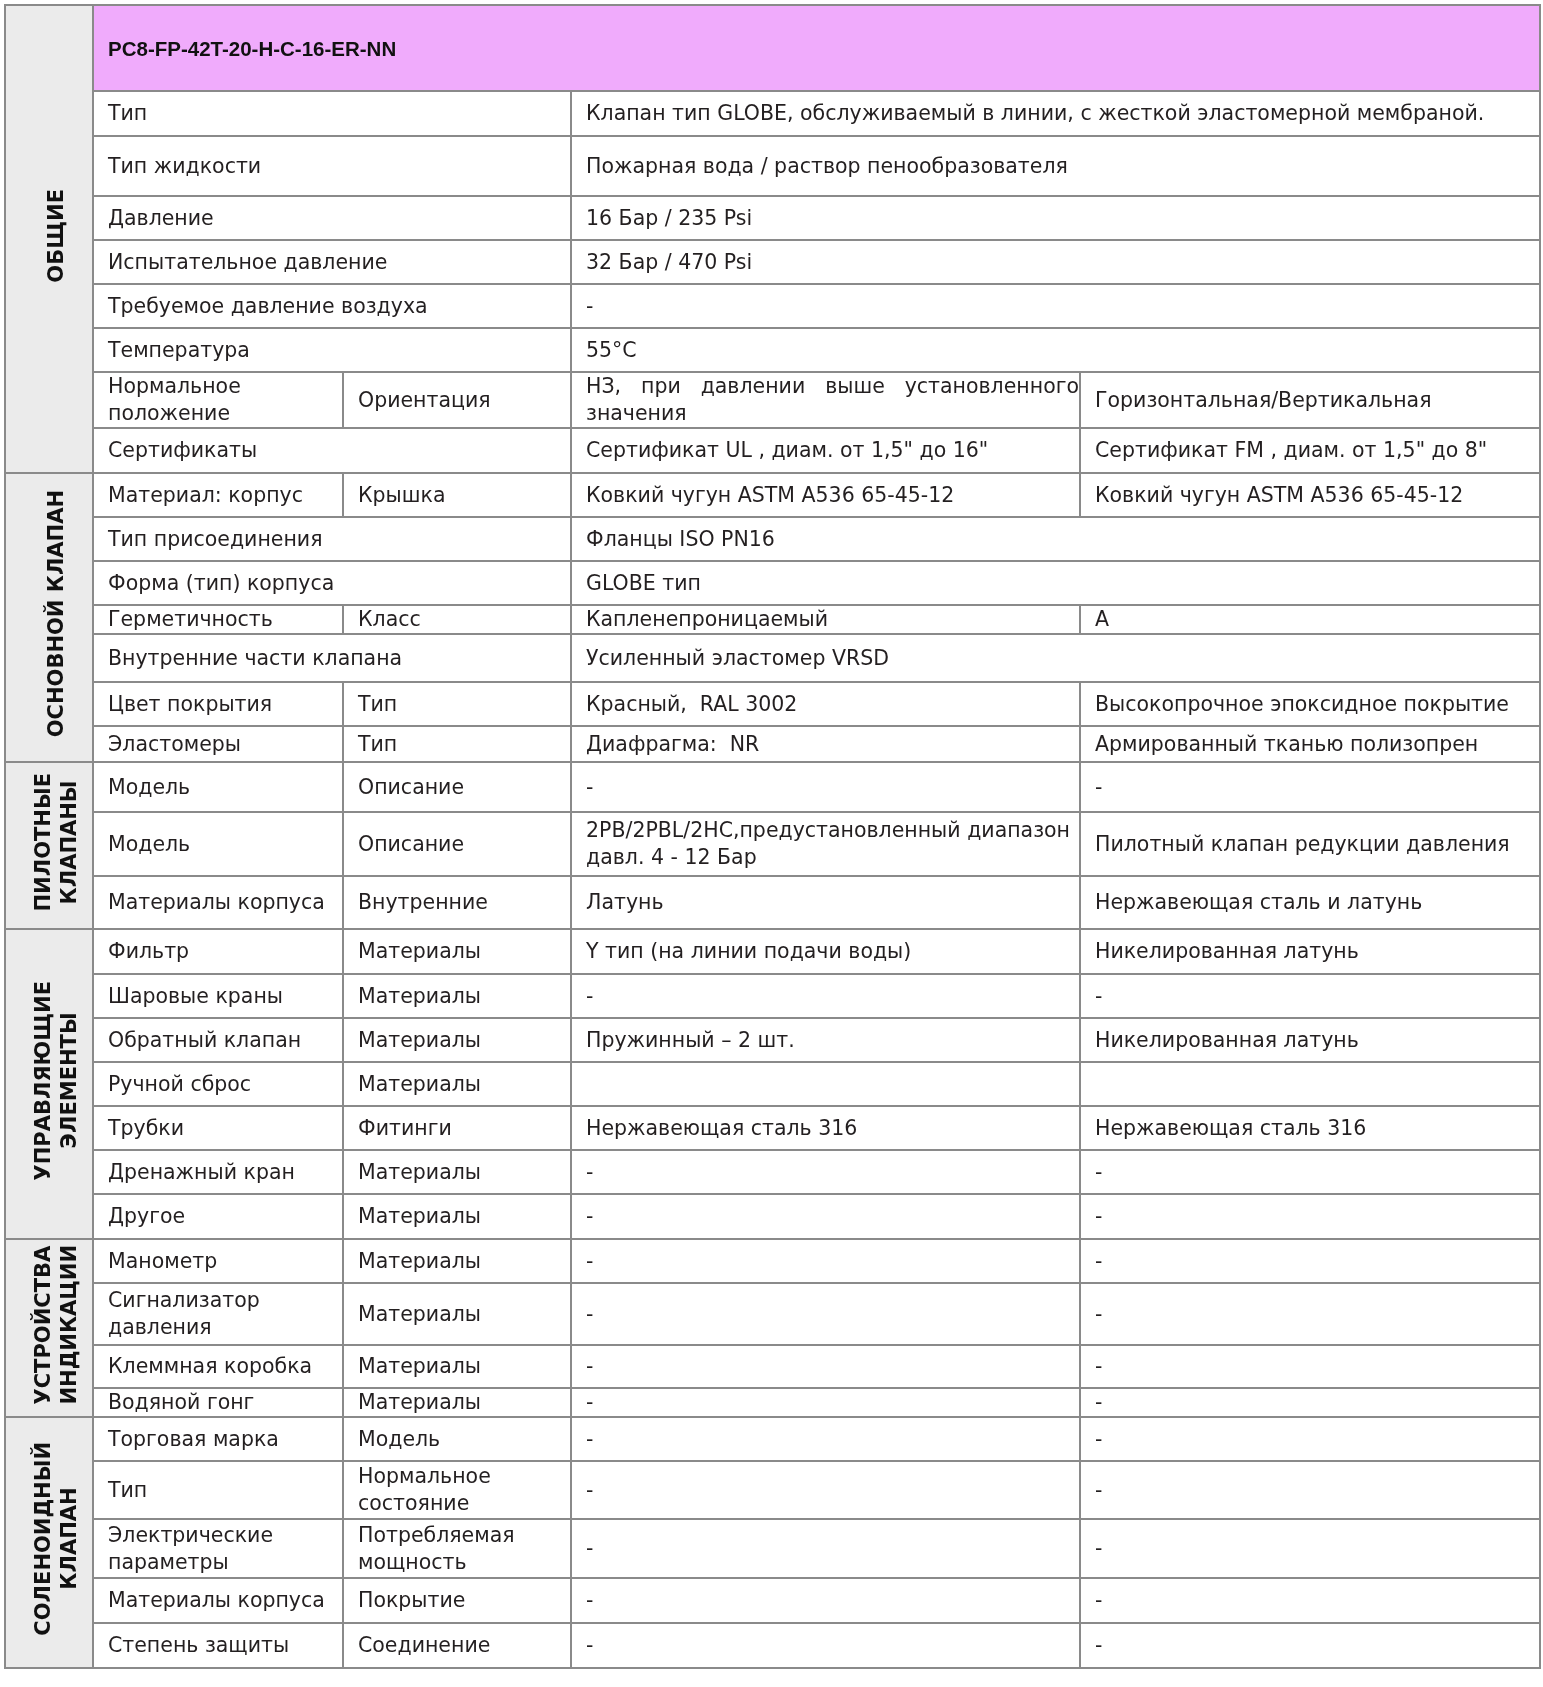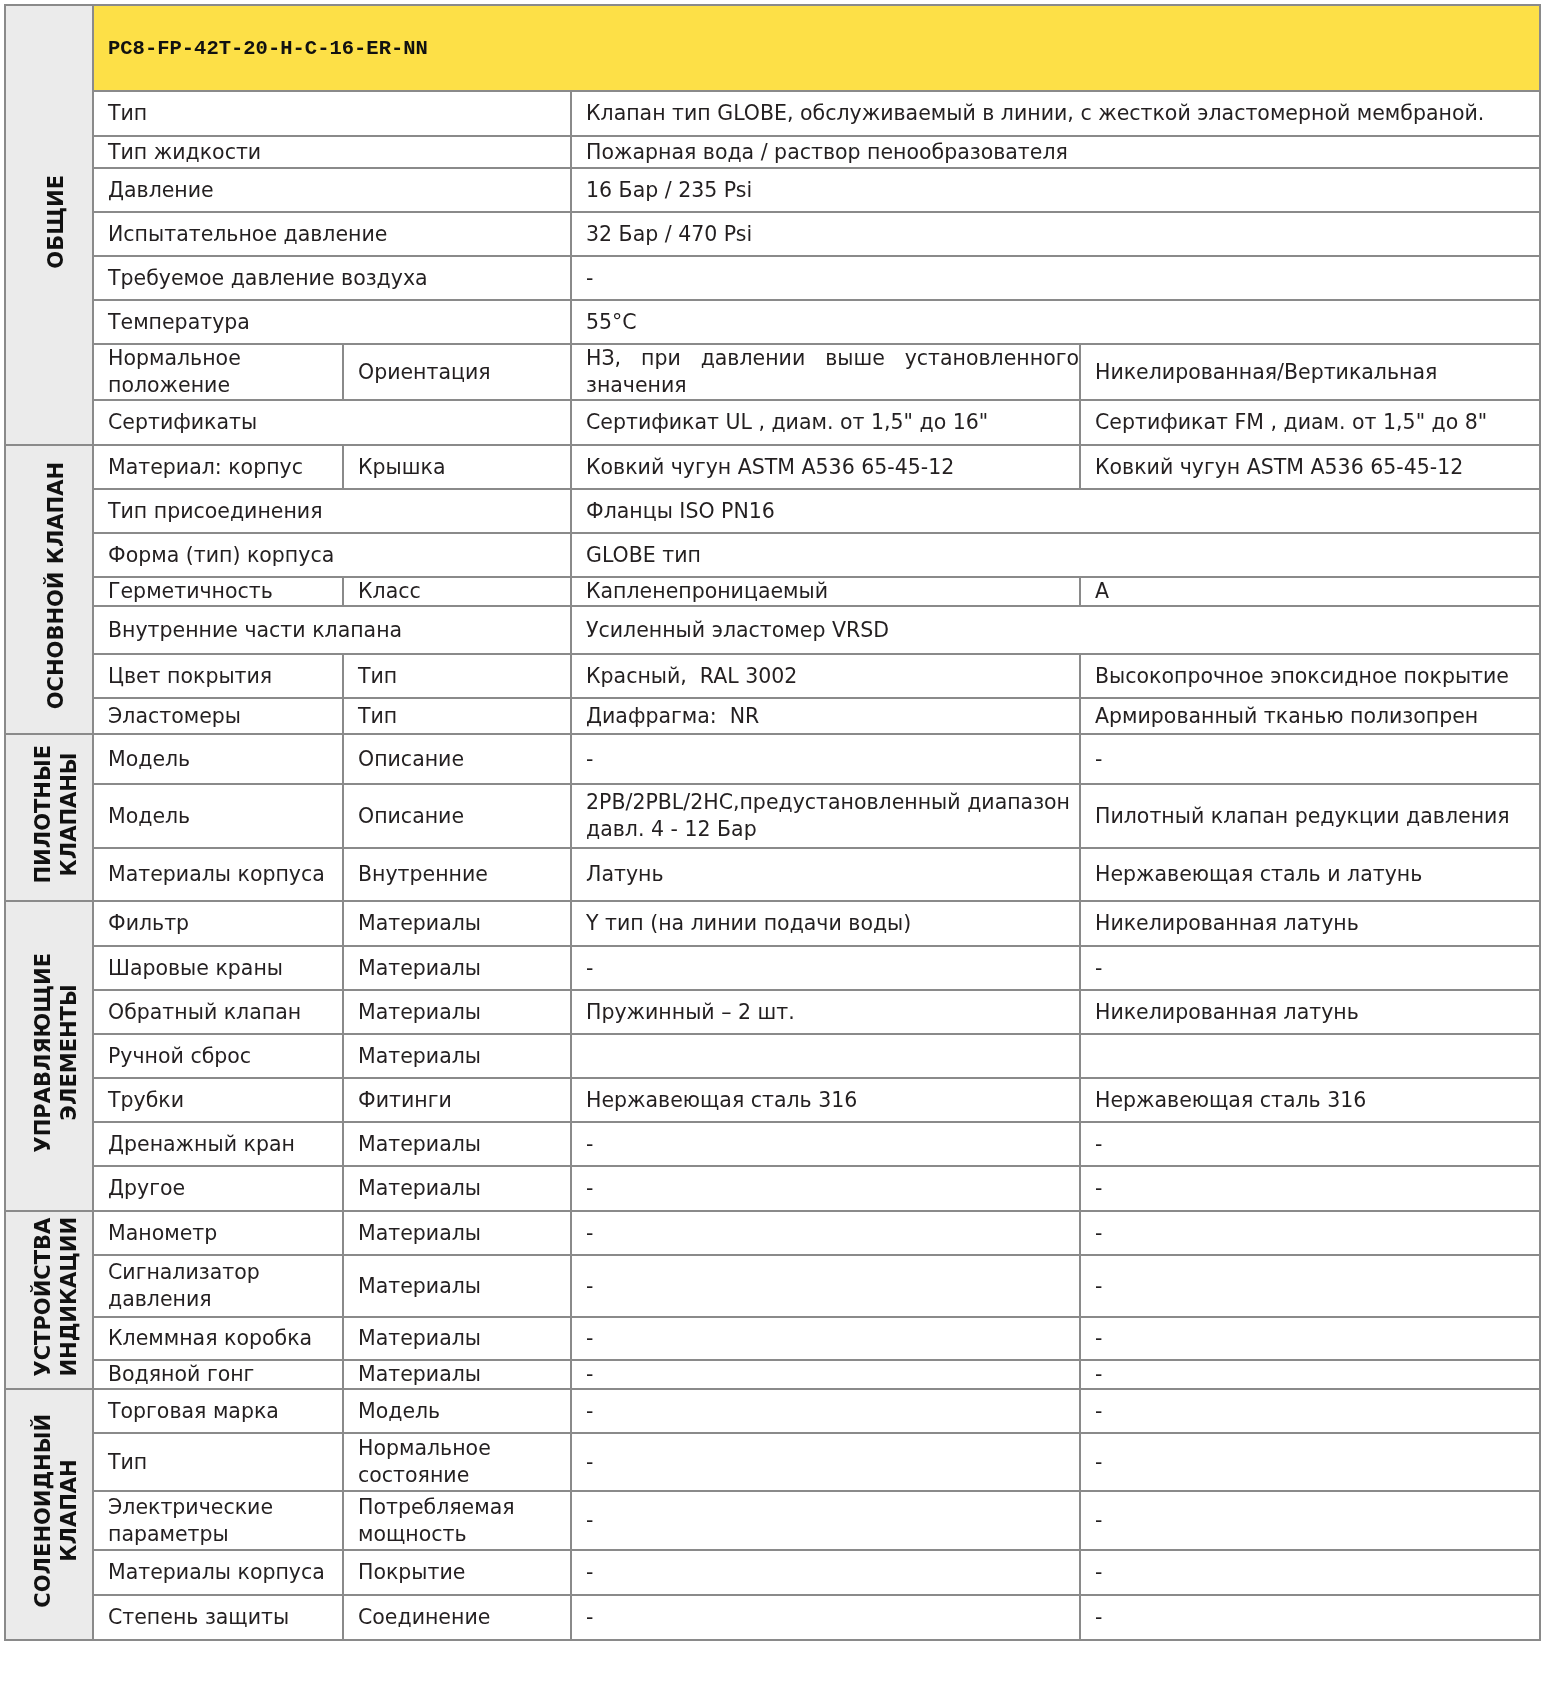--- a/index.html
+++ b/index.html
@@ -6,21 +6,21 @@
   body { width:1543px; height:1687px; position:relative; overflow:hidden;
          font-family:"DejaVu Sans", "Liberation Sans", sans-serif; color:#231f20; }
   #sheet { position:absolute; left:4px; top:4px; width:1535px; height:1680px; }
   table.spec { border-collapse:collapse; table-layout:fixed; width:1535px; }
   table.spec td { border:2px solid #8a8a8a; padding:0 0 0 14px; font-size:20.5px;
                   line-height:27px; vertical-align:middle; white-space:normal; overflow:hidden; }
   td.side { background:#ebebeb; padding:0; text-align:center; }
   td.side .vlabel { display:inline-block; writing-mode:vertical-rl; transform:rotate(180deg);
                     font-family:"DejaVu Sans", sans-serif; font-weight:bold; font-size:21px;
                     line-height:26px; text-align:center; color:#111; }
-  td.head { background:#fde047; font-family:Liberation Mono, monospace; font-weight:bold;
+  td.head { background:#f0abfc; font-family:Liberation Sans, sans-serif; font-weight:bold;
             font-size:23px; padding-left:16px; color:#111;margin-top:12px; }
   td.just { text-align:justify; text-align-last:left; padding-right:14px; }
   col.c0 { width:88px; } col.c1 { width:250px; } col.c2 { width:228px; }
   col.c3 { width:509px; } col.c4 { width:460px; }
 </style>
 </head>
 <body>
 
 <div id="sheet">
 <table class="spec">
@@ -36,21 +36,21 @@
     <tr style="height:86px">
       <td class="side" rowspan="9">
         <span class="vlabel">ОБЩИЕ</span>
       </td>
       <td class="head" colspan="4">PC8-FP-42T-20-H-C-16-ER-NN</td>
     </tr>
     <tr style="height:45px">
       <td colspan="2">Тип</td>
       <td colspan="2">Клапан тип GLOBE, обслуживаемый в линии, с жесткой эластомерной мембраной.</td>
     </tr>
-    <tr style="height:32px">
+    <tr style="height:60px">
       <td colspan="2">Тип жидкости</td>
       <td colspan="2">Пожарная вода / раствор пенообразователя</td>
     </tr>
     <tr style="height:44px">
       <td colspan="2">Давление</td>
       <td colspan="2">16 Бар / 235 Psi</td>
     </tr>
     <tr style="height:44px">
       <td colspan="2">Испытательное давление</td>
       <td colspan="2">32 Бар / 470 Psi</td>
@@ -60,21 +60,21 @@
       <td colspan="2">-</td>
     </tr>
     <tr style="height:44px">
       <td colspan="2">Температура</td>
       <td colspan="2">55°C</td>
     </tr>
     <tr style="height:55px">
       <td>Нормальное положение</td>
       <td>Ориентация</td>
       <td class="just">НЗ, при давлении выше установленного значения</td>
-      <td>Никелированная/Вертикальная</td>
+      <td>Горизонтальная/Вертикальная</td>
     </tr>
     <tr style="height:45px">
       <td colspan="2">Сертификаты</td>
       <td>Сертификат UL , диам. от 1,5" до 16"</td>
       <td>Сертификат FM , диам. от 1,5" до 8"</td>
     </tr>
 
     <tr style="height:44px">
       <td class="side" rowspan="7">
         <span class="vlabel">ОСНОВНОЙ КЛАПАН</span>

